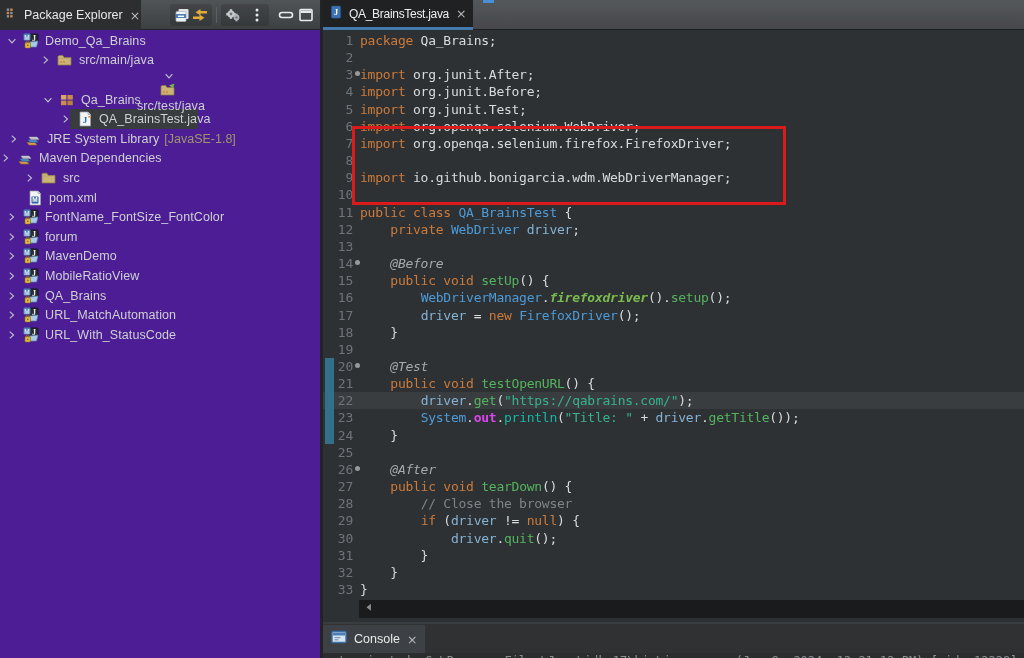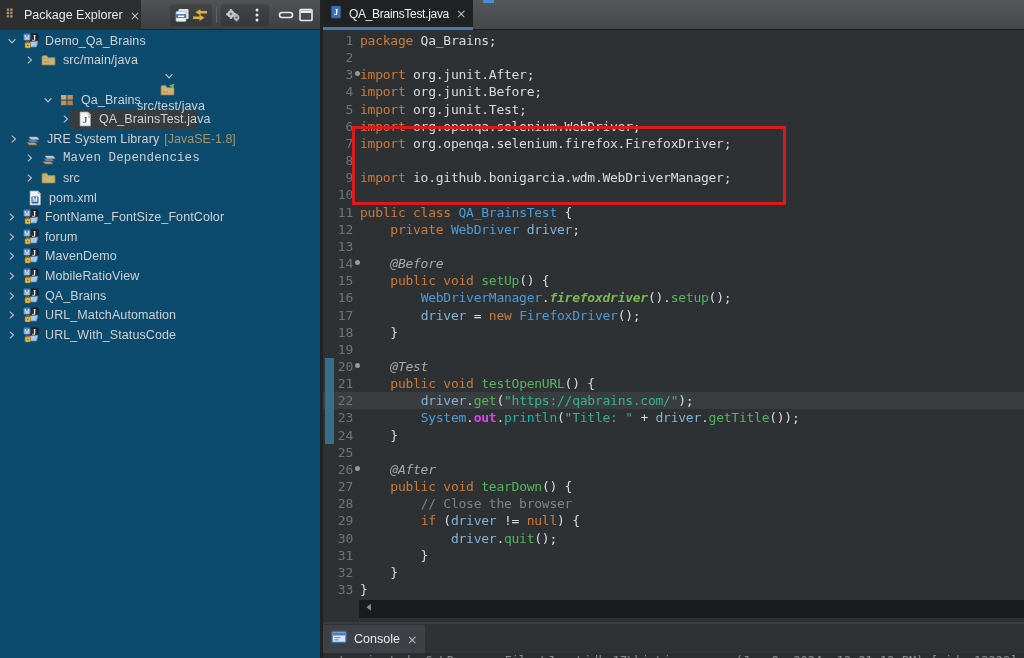--- a/index.html
+++ b/index.html
@@ -1,20 +1,20 @@
 <!DOCTYPE html>
 <html><head>
 <meta charset="utf-8">
 <style>
   * { margin:0; padding:0; box-sizing:border-box; }
   html,body { width:1024px; height:658px; overflow:hidden; background:#2e3133; }
   #app { position:relative; width:1024px; height:658px; font-family:"Liberation Sans",sans-serif; color:#ced1d3; }
 
   
-  #sidebar { position:absolute; left:0; top:0; width:320px; height:658px; background:#0c4a6e; }
+  #sidebar { position:absolute; left:0; top:0; width:320px; height:658px; background:#4c1d95; }
   #sidebar-tabbar { position:absolute; left:0; top:0; width:320px; height:30px;
       background:linear-gradient(#515457,#3d4042); border-bottom:1px solid #222426; }
   #pe-tab { position:absolute; left:0; top:0; height:30px; width:141px; background:#2c2e30;
       display:flex; align-items:center; padding-left:6px; }
   #pe-tab .tab-label { font-size:12.5px; color:#e6e8e9; margin-left:6px; white-space:nowrap; }
   .tab-close { color:#b9bcbe; font-size:12.5px; margin-left:7px; font-family:"DejaVu Sans",sans-serif; }
   #sidebar-toolbar { position:absolute; right:5px; top:0; height:30px; display:flex; align-items:center; }
   .tb-group { display:flex; align-items:center; background:rgba(0,0,0,0.14); border-radius:3px; padding:2px 3px; }
   .tb-icon { width:18px; height:18px; display:flex; align-items:center; justify-content:center; }
   .tb-sep { width:1px; height:16px; background:#5d6063; margin:0 4px; }
@@ -167,21 +167,21 @@
               <text x="11" y="8" font-size="8" font-family="serif" fill="#e8eaec" text-anchor="middle" font-weight="bold">J</text>
               <path d="M6.5 9 L15 8 L13.5 14 L7.5 14 Z" fill="#a9c9e4" stroke="#5c87ad" stroke-width="0.7"></path>
               <rect x="0.5" y="0.5" width="7" height="7" rx="1" fill="#4c7fb5"></rect>
               <text x="4" y="6.6" font-size="6.5" font-family="sans-serif" font-weight="bold" fill="#d9e8f5" text-anchor="middle">M</text>
               <rect x="2" y="9.5" width="5.4" height="5.5" rx="0.8" fill="#e3bc4a" stroke="#8a6c1d" stroke-width="0.6"></rect>
               <path d="M3.2 10.5 v-1.2 a1.4 1.4 0 0 1 2.8 0 v1.2" fill="none" stroke="#8a6c1d" stroke-width="1"></path>
               <circle cx="4.7" cy="12.3" r="0.9" fill="#8a6c1d"></circle>
             </svg></span>
           <span class="tlabel">Demo_Qa_Brains</span>
         </div>
-        <div class="trow" style="padding-left: 24px;">
+        <div class="trow" style="padding-left: 40px;">
           <span class="chev"><svg width="12" height="12" viewBox="0 0 16 16">
               <polyline points="5,3.5 10,8 5,12.5" fill="none" stroke="#bfc2c4" stroke-width="1.5"></polyline>
             </svg></span>
           <span class="ticon"><svg width="16" height="16" viewBox="0 0 16 16">
               <path d="M1 4.5 L1 13 L14 13 L14 5.5 L7 5.5 L5.7 3.5 L2 3.5 Z" fill="#c8b379" stroke="#8d7c47" stroke-width="0.8"></path>
               <path d="M1 6.5 L14 6.5" stroke="#b5a065" stroke-width="0.6"></path>
               <circle cx="4" cy="10" r="1.1" fill="#cf8a3c"></circle>
               <circle cx="7" cy="10" r="1.1" fill="#cf8a3c"></circle>
               <circle cx="5.5" cy="8" r="1.1" fill="#e2ad62"></circle>
             </svg></span>
@@ -230,21 +230,21 @@
             </svg></span>
           <span class="ticon"><svg width="16" height="16" viewBox="0 0 16 16">
               <path d="M2 11.5 L10 11.5 L12 14 L4 14 Z" fill="#d79b4e" stroke="#99682c" stroke-width="0.6"></path>
               <path d="M3 8.8 L11 8.8 L13 11.3 L5 11.3 Z" fill="#4d8fc9" stroke="#2d5f8d" stroke-width="0.6"></path>
               <path d="M4 6 L12 6 L14 8.6 L6 8.6 Z" fill="#e8eaec" stroke="#8d9296" stroke-width="0.6"></path>
               <path d="M5.5 7.3 L12 7.3" stroke="#9ba1a6" stroke-width="0.7"></path>
             </svg></span>
           <span class="tlabel">JRE System Library</span>
           <span class="tdeco">[JavaSE-1.8]</span>
         </div>
-        <div class="trow" style="padding-left: 24px; font-family: Liberation Mono, monospace;">
+        <div class="trow" style="">
           <span class="chev"><svg width="12" height="12" viewBox="0 0 16 16">
               <polyline points="5,3.5 10,8 5,12.5" fill="none" stroke="#bfc2c4" stroke-width="1.5"></polyline>
             </svg></span>
           <span class="ticon"><svg width="16" height="16" viewBox="0 0 16 16">
               <path d="M2 11.5 L10 11.5 L12 14 L4 14 Z" fill="#d79b4e" stroke="#99682c" stroke-width="0.6"></path>
               <path d="M3 8.8 L11 8.8 L13 11.3 L5 11.3 Z" fill="#4d8fc9" stroke="#2d5f8d" stroke-width="0.6"></path>
               <path d="M4 6 L12 6 L14 8.6 L6 8.6 Z" fill="#e8eaec" stroke="#8d9296" stroke-width="0.6"></path>
               <path d="M5.5 7.3 L12 7.3" stroke="#9ba1a6" stroke-width="0.7"></path>
             </svg></span>
           <span class="tlabel">Maven Dependencies</span>

